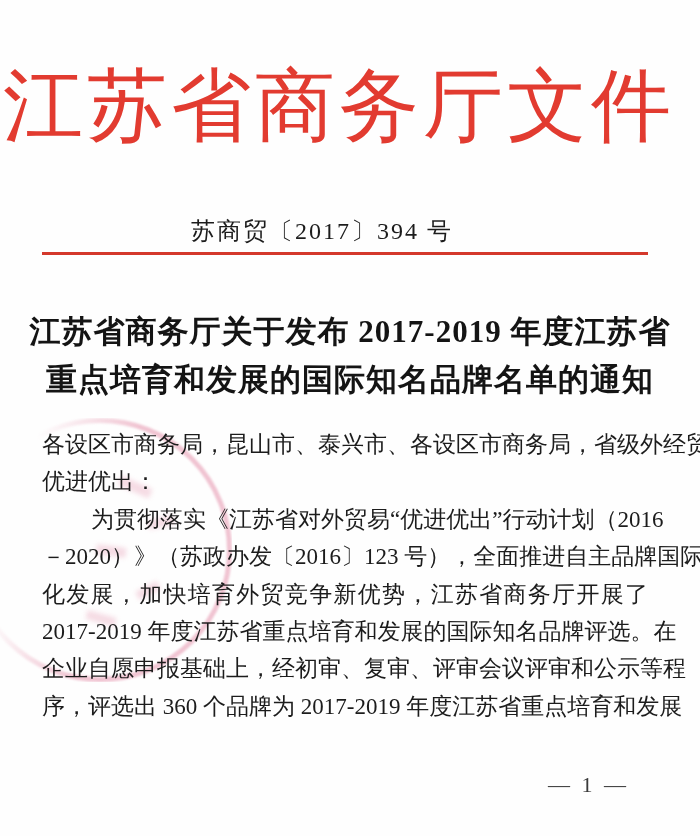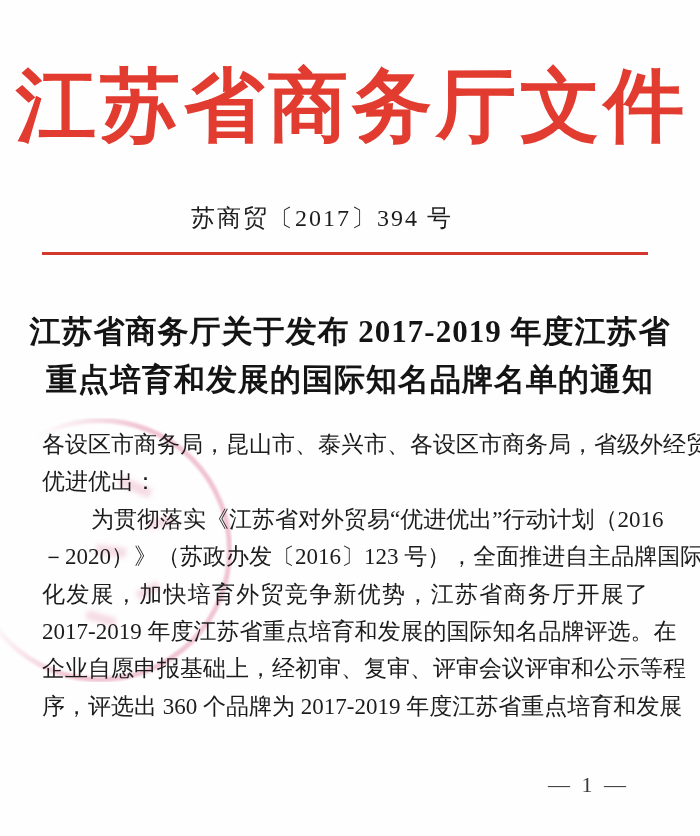--- a/index.html
+++ b/index.html
@@ -12,34 +12,34 @@
     position: relative;
     width: 700px;
     height: 836px;
     background: #fefefe;
     overflow: hidden;
   }
   
   .letterhead {
     position: absolute;
     top: 56px;
-    left: 16px;
+    left: 3px;
     width: 628px;
     text-align: center;
     font-size: 80px;
     line-height: 100px;
-    font-weight: bold;
+    font-weight: normal;
     letter-spacing: 4px;
     color: #e23b30;
     white-space: nowrap;
   }
   
   .doc-number {
     position: absolute;
-    top: 202px;
+    top: 215px;
     left: 0;
     width: 644px;
     text-align: center;
     font-size: 24px;
     color: #1c1c1c;
     letter-spacing: 2px;
   }
   
   .red-rule {
     position: absolute;

